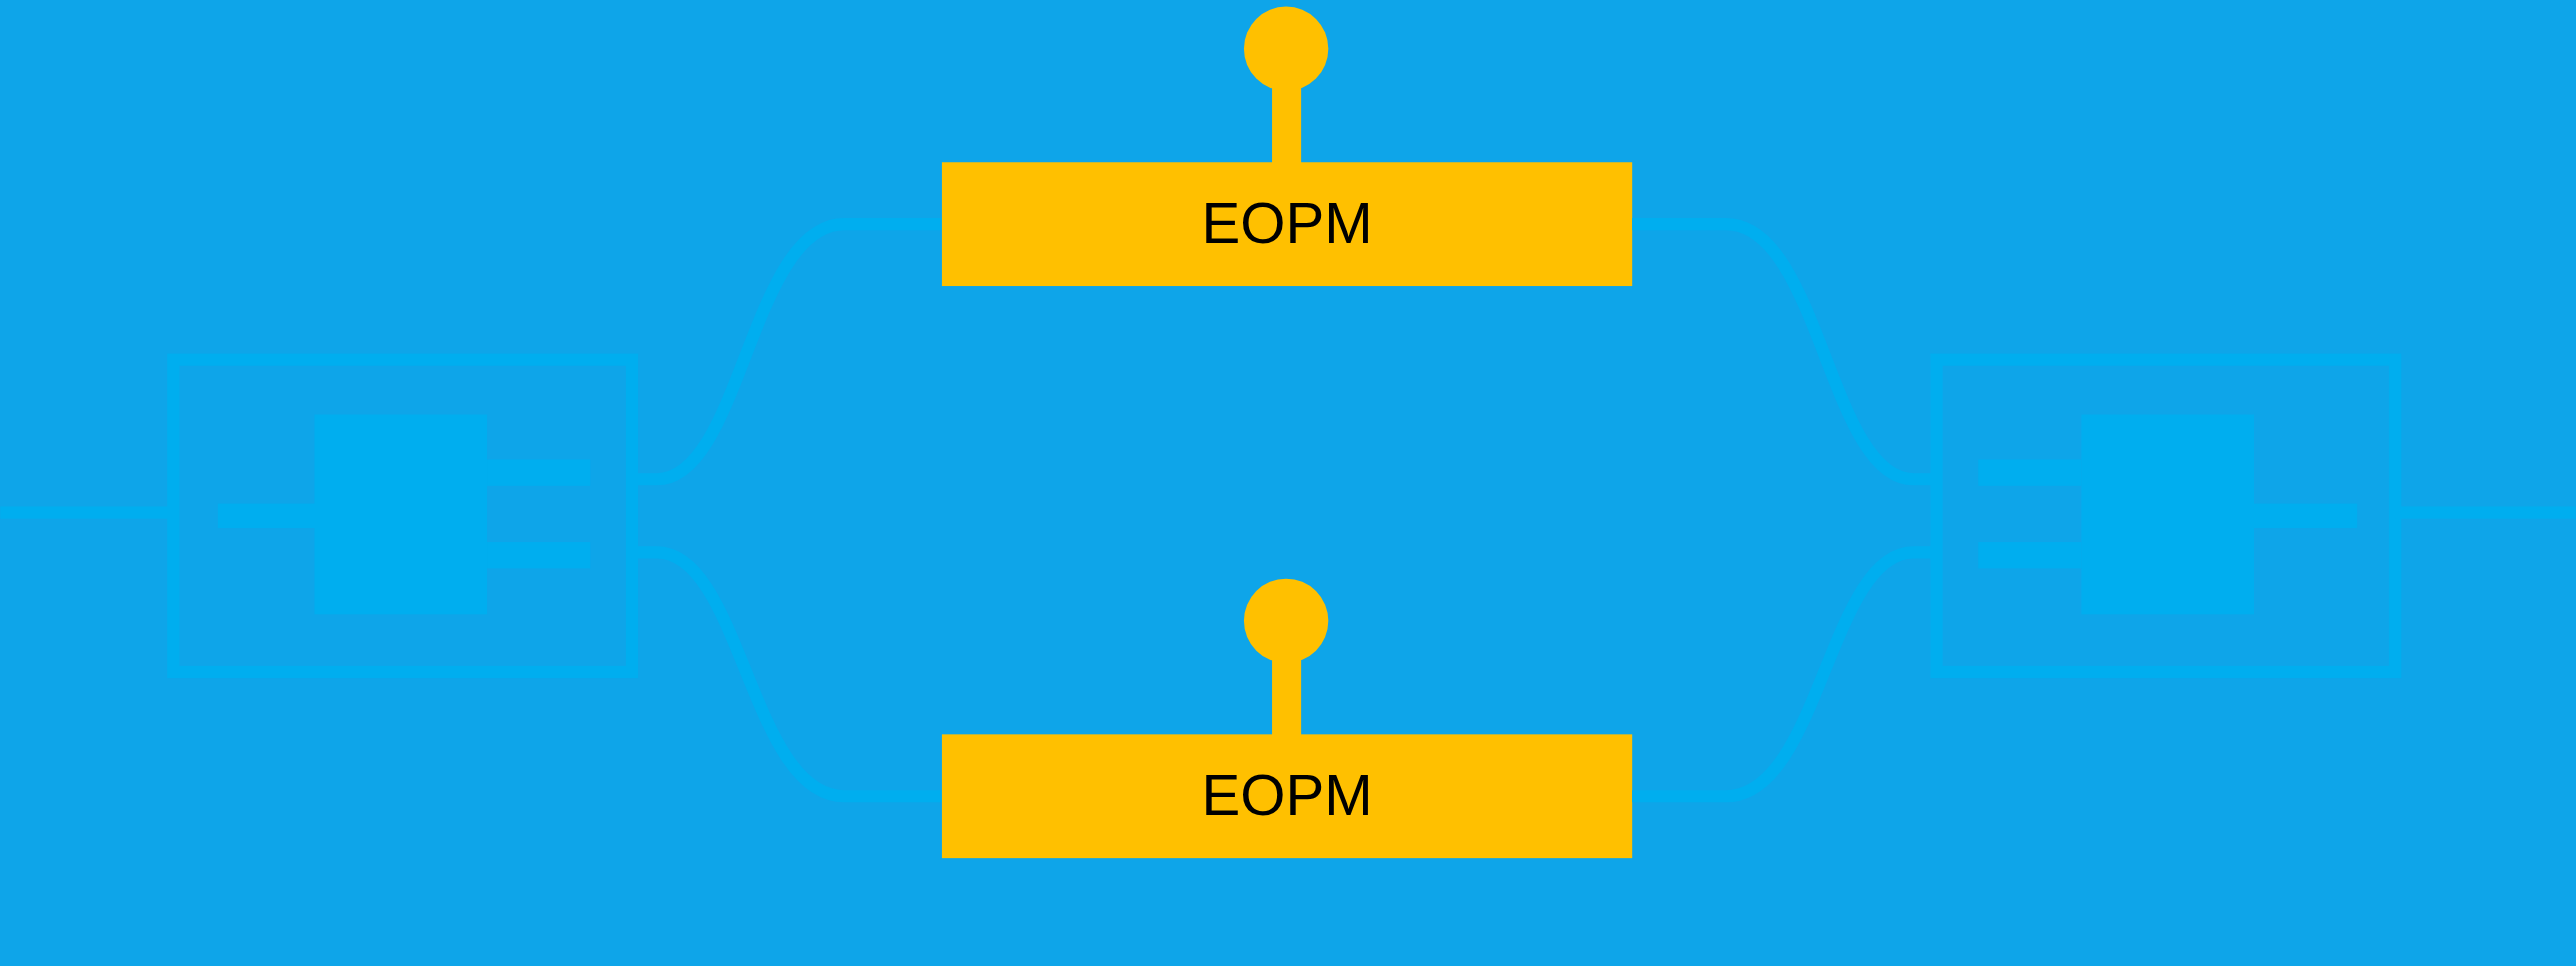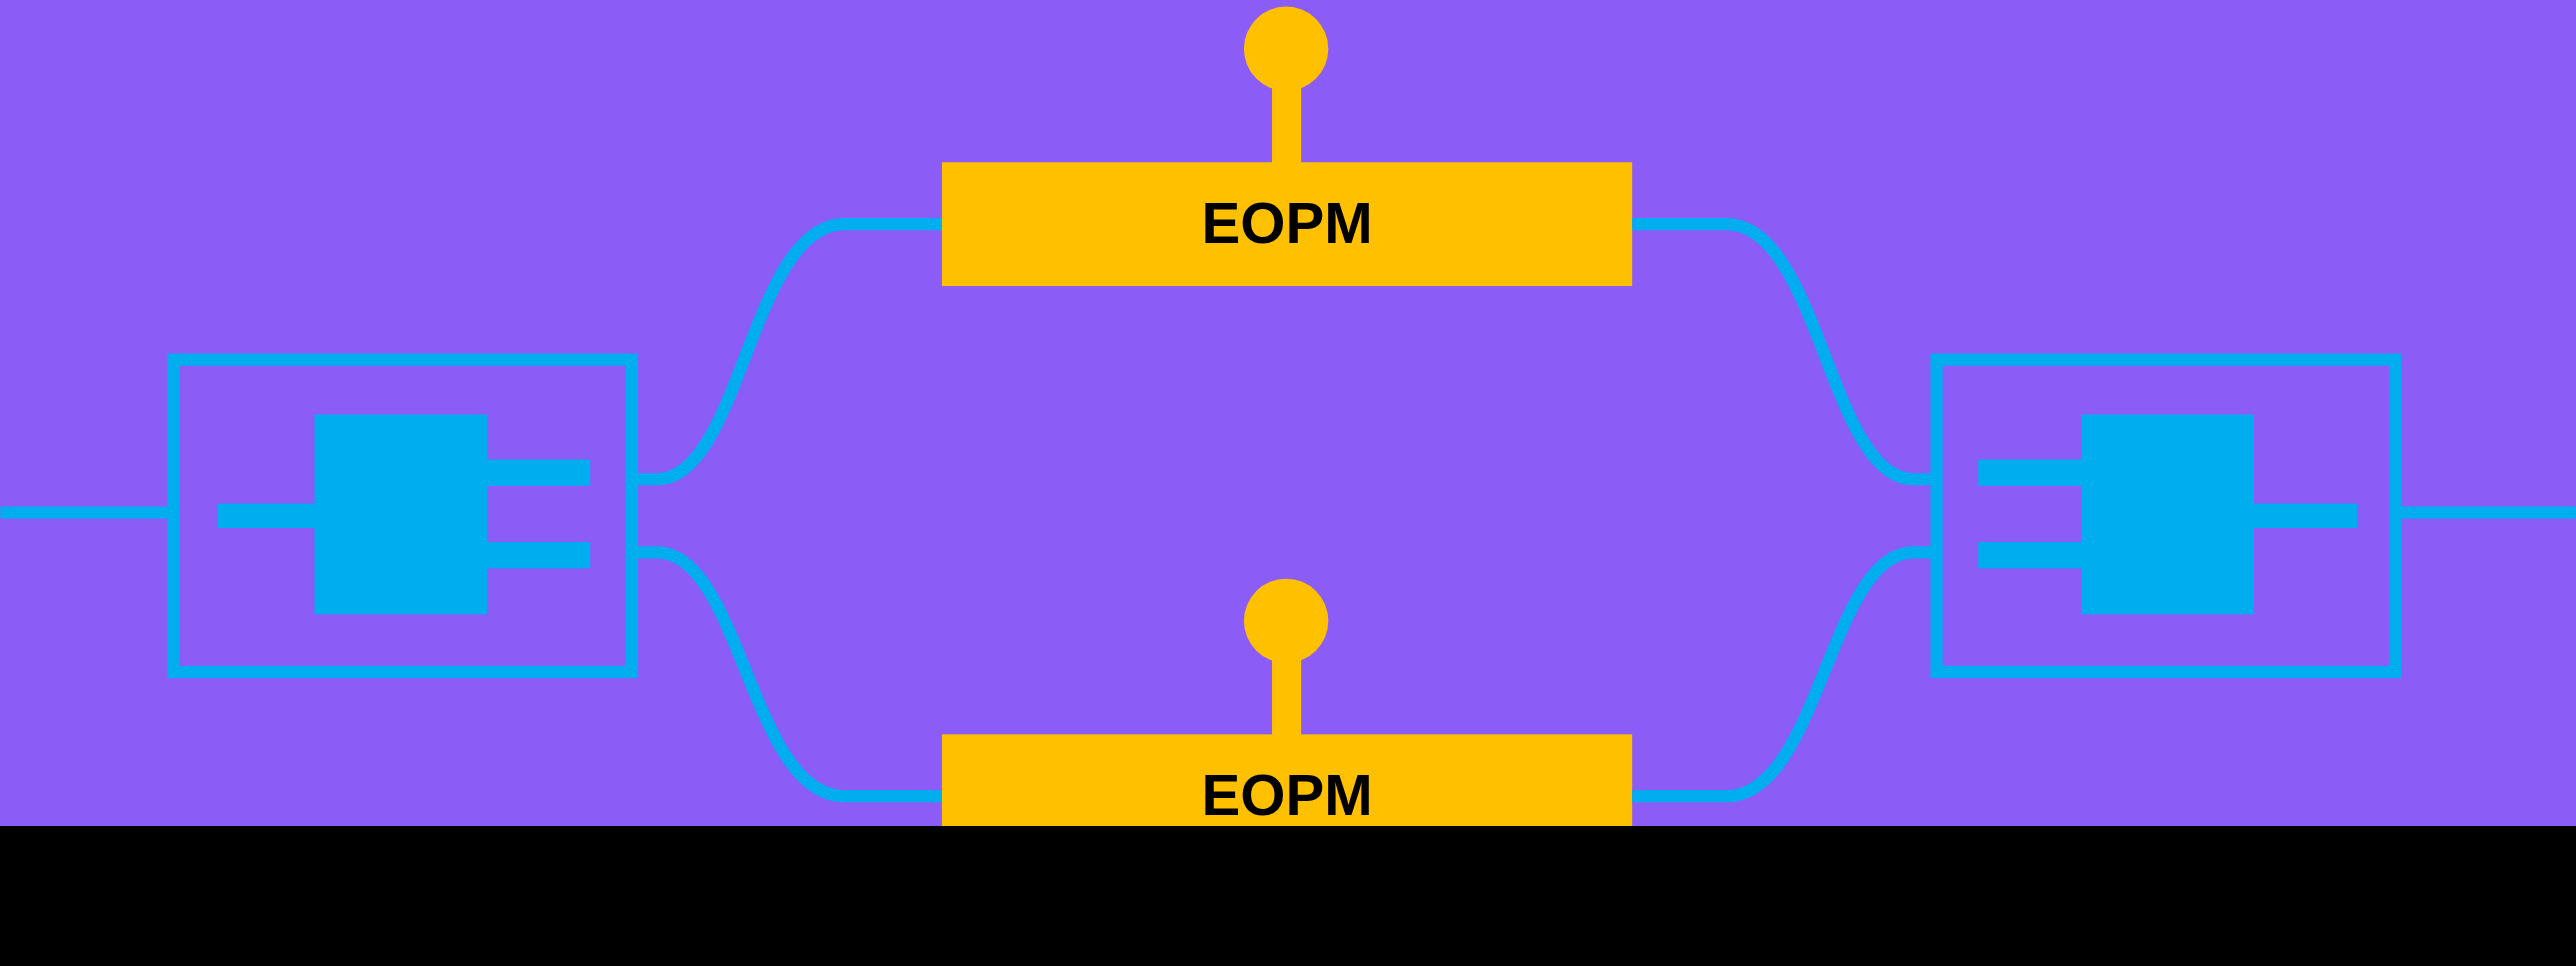--- a/index.html
+++ b/index.html
@@ -6,24 +6,23 @@
     margin: 0;
     padding: 0;
     background: #000000;
   }
   body {
     font-family: "Liberation Sans", sans-serif;
   }
   #stage {
     position: relative;
     width: 2576px;
-    height: 826px;
-    background: #8b5cf6;
+    height: 966px;
+    background: #0ea5e9;
     overflow: hidden;
-    font-weight: bold;
   }
   #diagram-svg {
     position: absolute;
     left: 0;
     top: 0;
     width: 2576px;
     height: 966px;
     display: block;
   }
   .eopm-text {

